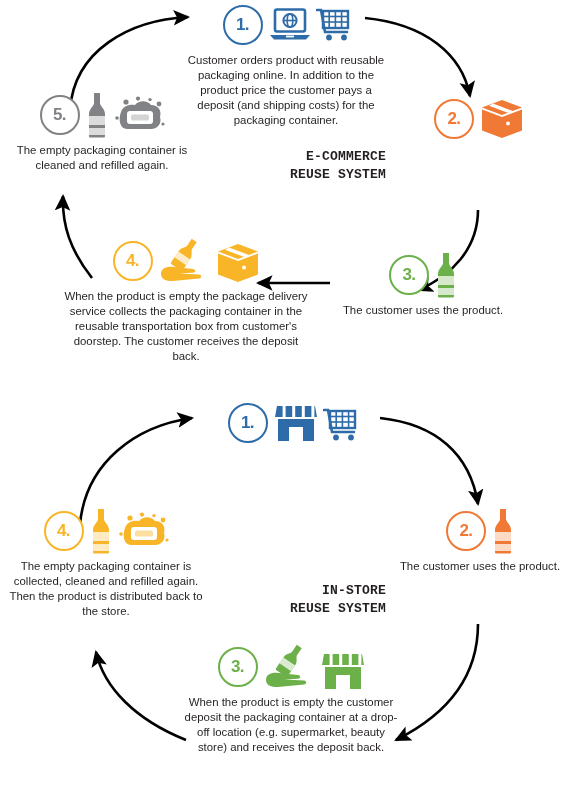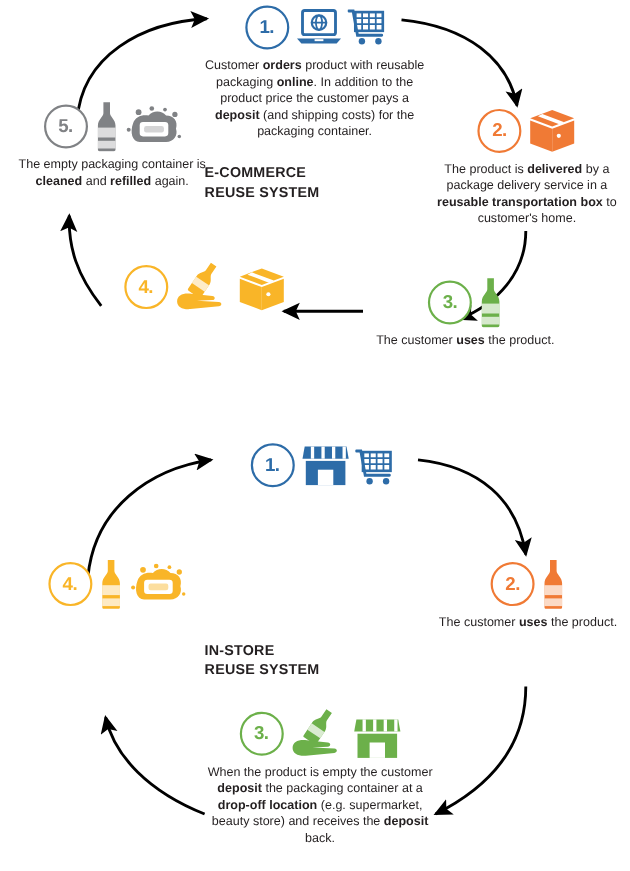--- a/index.html
+++ b/index.html
@@ -38,31 +38,32 @@
   .icons { display: flex; align-items: flex-end; gap: 5px; }
   .icons svg { display: block; }
 
   .caption {
     margin-top: 5px;
     font-size: 11.4px;
     line-height: 1.32;
     text-align: center;
     color: #231f20;
   }
-  .caption b { font-weight: 700; }
+  .caption b { font-weight: 400; }
 
   .center-title {
     position: absolute;
-    text-align: left;
+    text-align: right;
     font-size: 13px;
     font-weight: 700;
     line-height: 1.38;
     letter-spacing: 0.2px;
     color: #231f20;
     width: 200px;
+    font-family: Liberation Mono, monospace;
   }
 
   
   #ec-step1 { left: 186px; top: 2px;  width: 200px; }
   #ec-step2 { left: 385px; top: 96px; width: 188px; }
   #ec-step3 { left: 338px; top: 252px; width: 170px; }
   #ec-step4 { left: 62px;  top: 238px; width: 248px; }
   #ec-step5 { left: 2px;   top: 92px;  width: 200px; }
   #ec-center { left: 186px; top: 148px; }
 
@@ -136,21 +137,20 @@
       <div class="icons">
         <svg width="44" height="42" viewBox="0 0 44 42">
           <path d="M22,2 L42,9.5 L22,17 L2,9.5 Z" fill="#f07a35"></path>
           <path d="M2,11.5 L22,19 L22,40 L2,32.5 Z" fill="#f07a35"></path>
           <path d="M42,11.5 L22,19 L22,40 L42,32.5 Z" fill="#f07a35"></path>
           <path d="M13,5.6 L33,13.1 L29,15.2 L9,7.7 Z" fill="#fff"></path>
           <circle cx="28" cy="25.5" r="1.9" fill="#fff"></circle>
         </svg>
       </div>
     </div>
-    <div class="caption">The product is <b>delivered</b> by a package delivery service in a <b>reusable transportation box</b> to customer's home.</div>
   </div>
 
   <div class="node" id="ec-step3">
     <div class="node-head green">
       <div class="num-circle">3.</div>
       <div class="icons">
         <svg width="22" height="46" viewBox="0 0 22 46">
           <path d="M8,1 L14,1 L14,11 C14,14 19,17 19,22 L19,44 C19,45 18.4,45.5 17.6,45.5 L4.4,45.5 C3.6,45.5 3,45 3,44 L3,22 C3,17 8,14 8,11 Z" fill="#6cb04a"></path>
           <rect x="3" y="24" width="16" height="9" fill="#fff" opacity="0.72"></rect>
           <rect x="3" y="36" width="16" height="7" fill="#fff" opacity="0.72"></rect>
@@ -173,20 +173,21 @@
         </svg>
         <svg width="44" height="42" viewBox="0 0 44 42">
           <path d="M22,2 L42,9.5 L22,17 L2,9.5 Z" fill="#f9b528"></path>
           <path d="M2,11.5 L22,19 L22,40 L2,32.5 Z" fill="#f9b528"></path>
           <path d="M42,11.5 L22,19 L22,40 L42,32.5 Z" fill="#f9b528"></path>
           <path d="M13,5.6 L33,13.1 L29,15.2 L9,7.7 Z" fill="#fff"></path>
           <circle cx="28" cy="25.5" r="1.9" fill="#fff"></circle>
         </svg>
       </div>
     </div>
+    <div class="caption">When the product is empty the package delivery service <b>collects</b> the packaging container in the <b>reusable transportation box</b> from customer's doorstep. The customer receives the <b>deposit</b> back.</div>
   </div>
 
   <div class="node" id="ec-step5">
     <div class="node-head gray">
       <div class="num-circle">5.</div>
       <div class="icons">
         <svg width="22" height="46" viewBox="0 0 22 46">
           <path d="M8,1 L14,1 L14,11 C14,14 19,17 19,22 L19,44 C19,45 18.4,45.5 17.6,45.5 L4.4,45.5 C3.6,45.5 3,45 3,44 L3,22 C3,17 8,14 8,11 Z" fill="#808285"></path>
           <rect x="3" y="24" width="16" height="9" fill="#fff" opacity="0.72"></rect>
           <rect x="3" y="36" width="16" height="7" fill="#fff" opacity="0.72"></rect>
@@ -313,19 +314,20 @@
           <rect x="18" y="18.5" width="18" height="6" rx="2" fill="#f9b528" opacity="0.45"></rect>
           <circle cx="13" cy="6" r="2.6" fill="#f9b528"></circle>
           <circle cx="25" cy="2.6" r="2.1" fill="#f9b528"></circle>
           <circle cx="37" cy="3.6" r="1.7" fill="#f9b528"></circle>
           <circle cx="46" cy="8" r="2.4" fill="#f9b528"></circle>
           <circle cx="4" cy="22" r="1.8" fill="#f9b528"></circle>
           <circle cx="50" cy="28" r="1.6" fill="#f9b528"></circle>
         </svg>
       </div>
     </div>
+    <div class="caption">The empty packaging container is <b>collected</b>, <b>cleaned</b> and <b>refilled</b> again. Then the product is distributed back to the store.</div>
   </div>
 
   <div class="center-title" id="is-center">
     <div>IN-STORE</div>
     <div>REUSE SYSTEM</div>
   </div>
 </div>
 
 </body></html>

